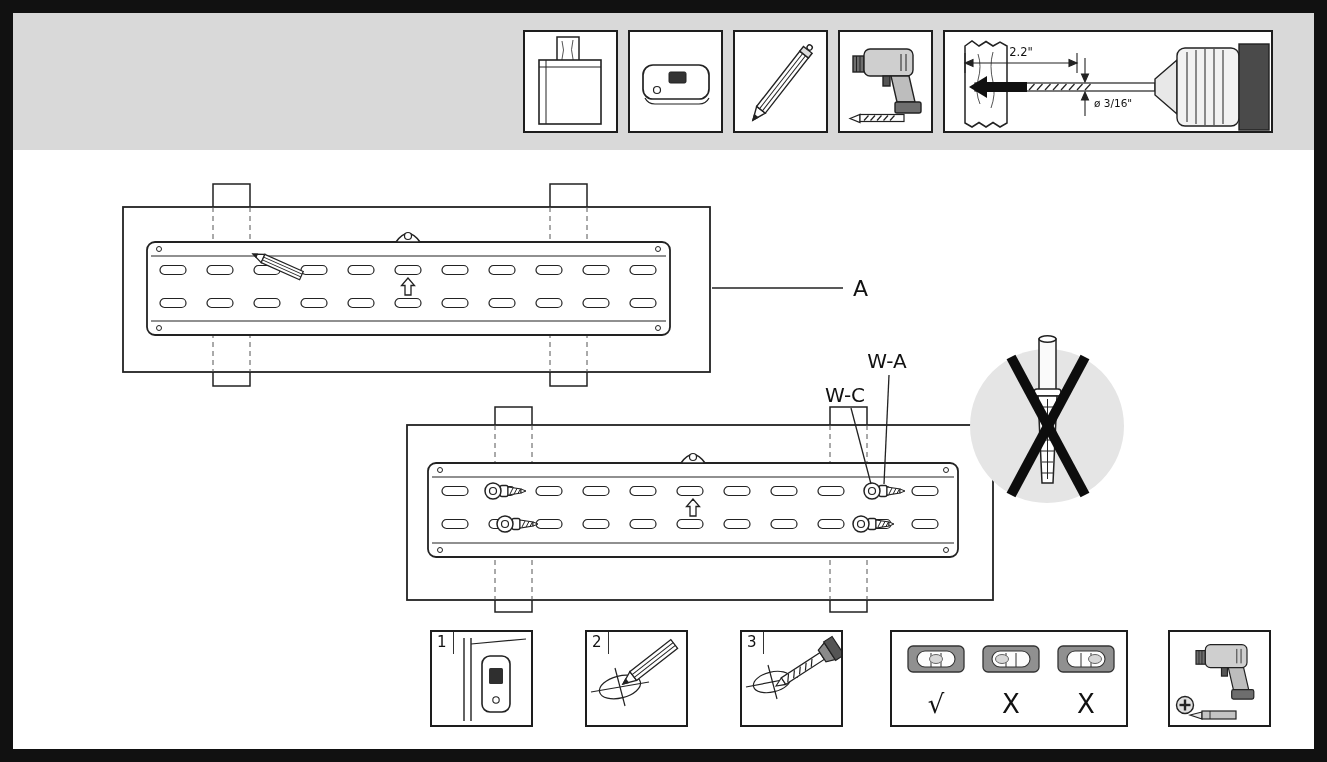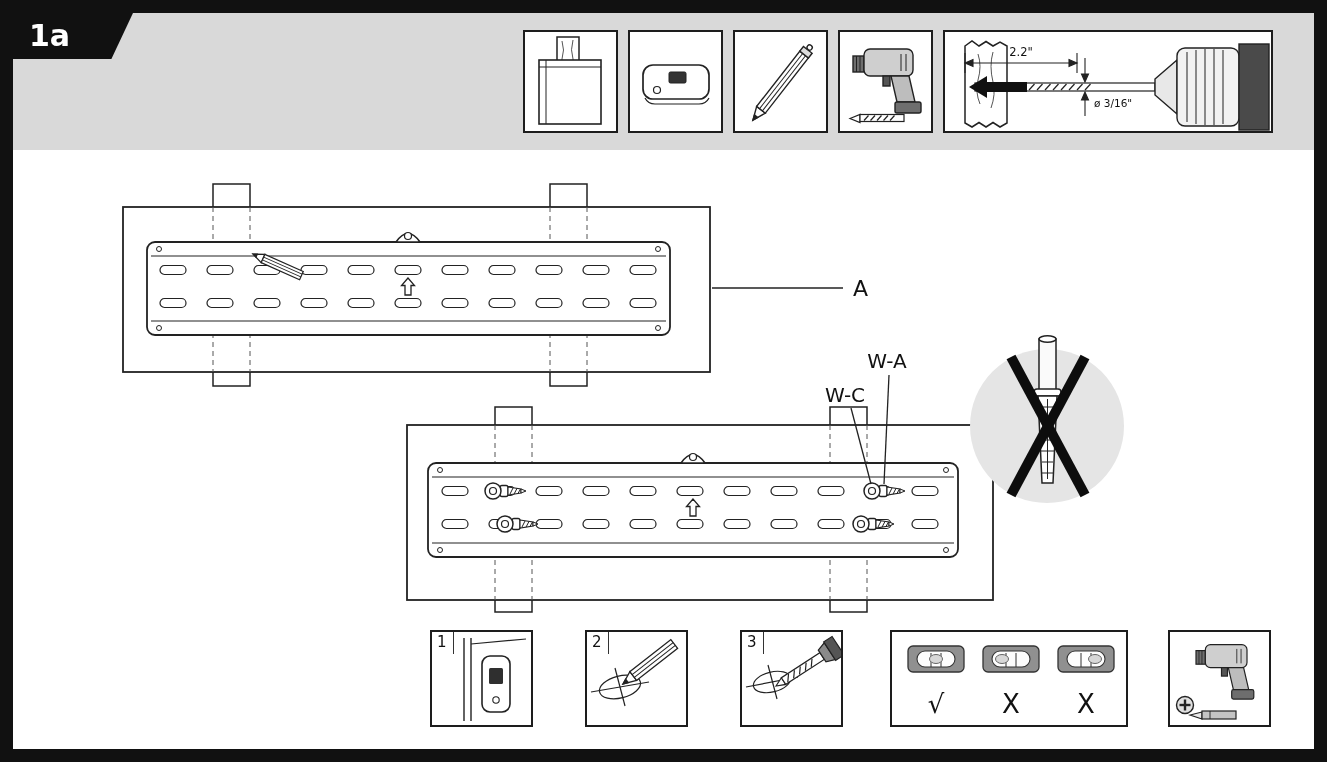--- a/index.html
+++ b/index.html
@@ -16,21 +16,20 @@
   .num{position:absolute;left:5px;top:1px;font-size:15px;color:#111;}
   .numline{position:absolute;left:21px;top:0;width:1px;height:22px;background:#333;}
 </style>
 </head>
 <body>
 
 <div class="page">
  <div class="inner">
 
   <div class="band"></div>
-  <div class="steptab">1a</div>
 
   <div class="box" style="left:510px;top:17px;width:95px;height:103px;">
     <svg width="91" height="99" viewBox="0 0 91 99">
       <g fill="#fff" stroke="#222" stroke-width="1.5">
         <rect x="32" y="5" width="22" height="44"></rect>
       </g>
       <path d="M37 9 q3 9 0 18 q-2 8 1 16" fill="none" stroke="#555" stroke-width="1"></path>
       <path d="M48 8 q-3 10 0 19 q2 9 -1 17" fill="none" stroke="#555" stroke-width="1"></path>
       <rect x="14" y="28" width="62" height="64" fill="#fff" stroke="#222" stroke-width="1.6"></rect>
       <line x1="21" y1="28" x2="21" y2="92" stroke="#222" stroke-width="1"></line>

